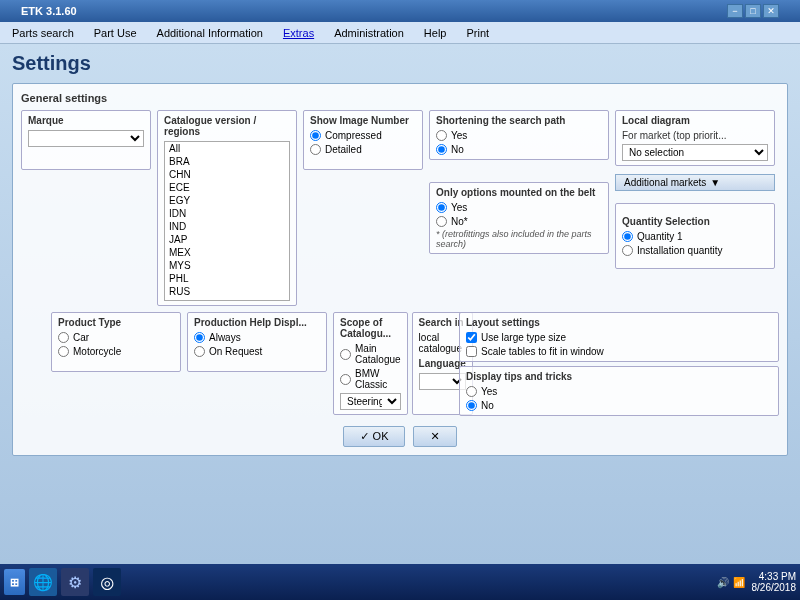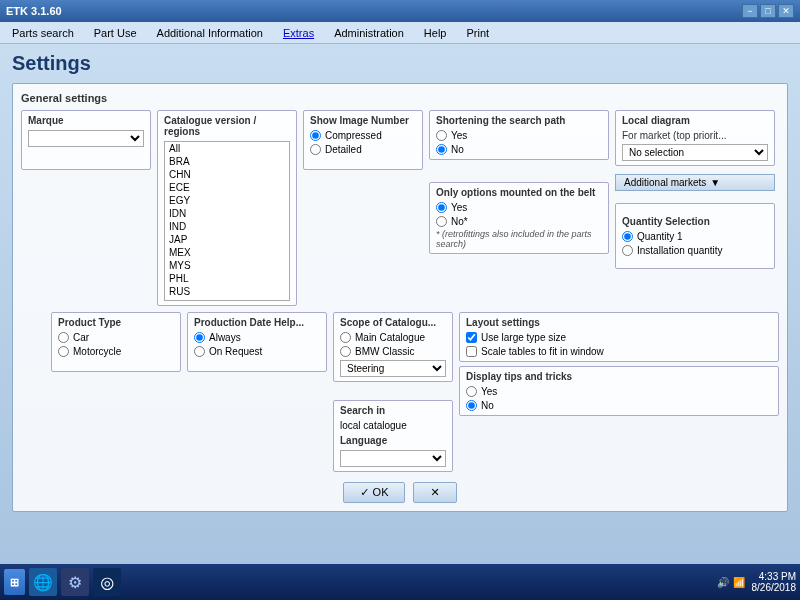--- a/index.html
+++ b/index.html
@@ -11,21 +11,21 @@
       height: 600px;
       overflow: hidden;
       display: flex;
       flex-direction: column;
     }
 
     
     .titlebar {
       background: linear-gradient(to bottom, #4a7fc1, #2a5a9b);
       color: white;
-      padding: 3px 6px;
+      padding: 3px 21px;
       font-size: 11px;
       display: flex;
       align-items: center;
       justify-content: space-between;
       height: 22px;
     }
     .titlebar-title { font-weight: bold; font-size: 11px; }
     .titlebar-controls { display: flex; gap: 2px; }
     .titlebar-btn {
       background: #6a9fd0;
@@ -430,35 +430,35 @@
           </label>
           <label class="radio-item">
             <input type="radio" name="product_type" style="">
             <span>Motorcycle</span>
           </label>
         </div>
       </div>
 
       <div style="display:flex;flex-direction:column;gap:4px;">
         <div class="settings-section">
-          <div class="section-title">Production Date Help...</div>
+          <div class="section-title">Production Help Displ...</div>
           <div class="radio-group">
             <label class="radio-item">
               <input type="radio" name="prod_date" checked="" style="">
               <span>Always</span>
             </label>
             <label class="radio-item">
               <input type="radio" name="prod_date" style="">
               <span>On Request</span>
             </label>
           </div>
         </div>
       </div>
 
-      <div style="display:flex;flex-direction:column;gap:18px;">
+      <div style="display:flex;flex-direction:row;gap:4px;">
         <div class="settings-section">
           <div class="section-title">Scope of Catalogu...</div>
           <div class="radio-group">
             <label class="radio-item">
               <input type="radio" name="scope" style="">
               <span>Main Catalogue</span>
             </label>
             <label class="radio-item">
               <input type="radio" name="scope" style="">
               <span>BMW Classic</span>

